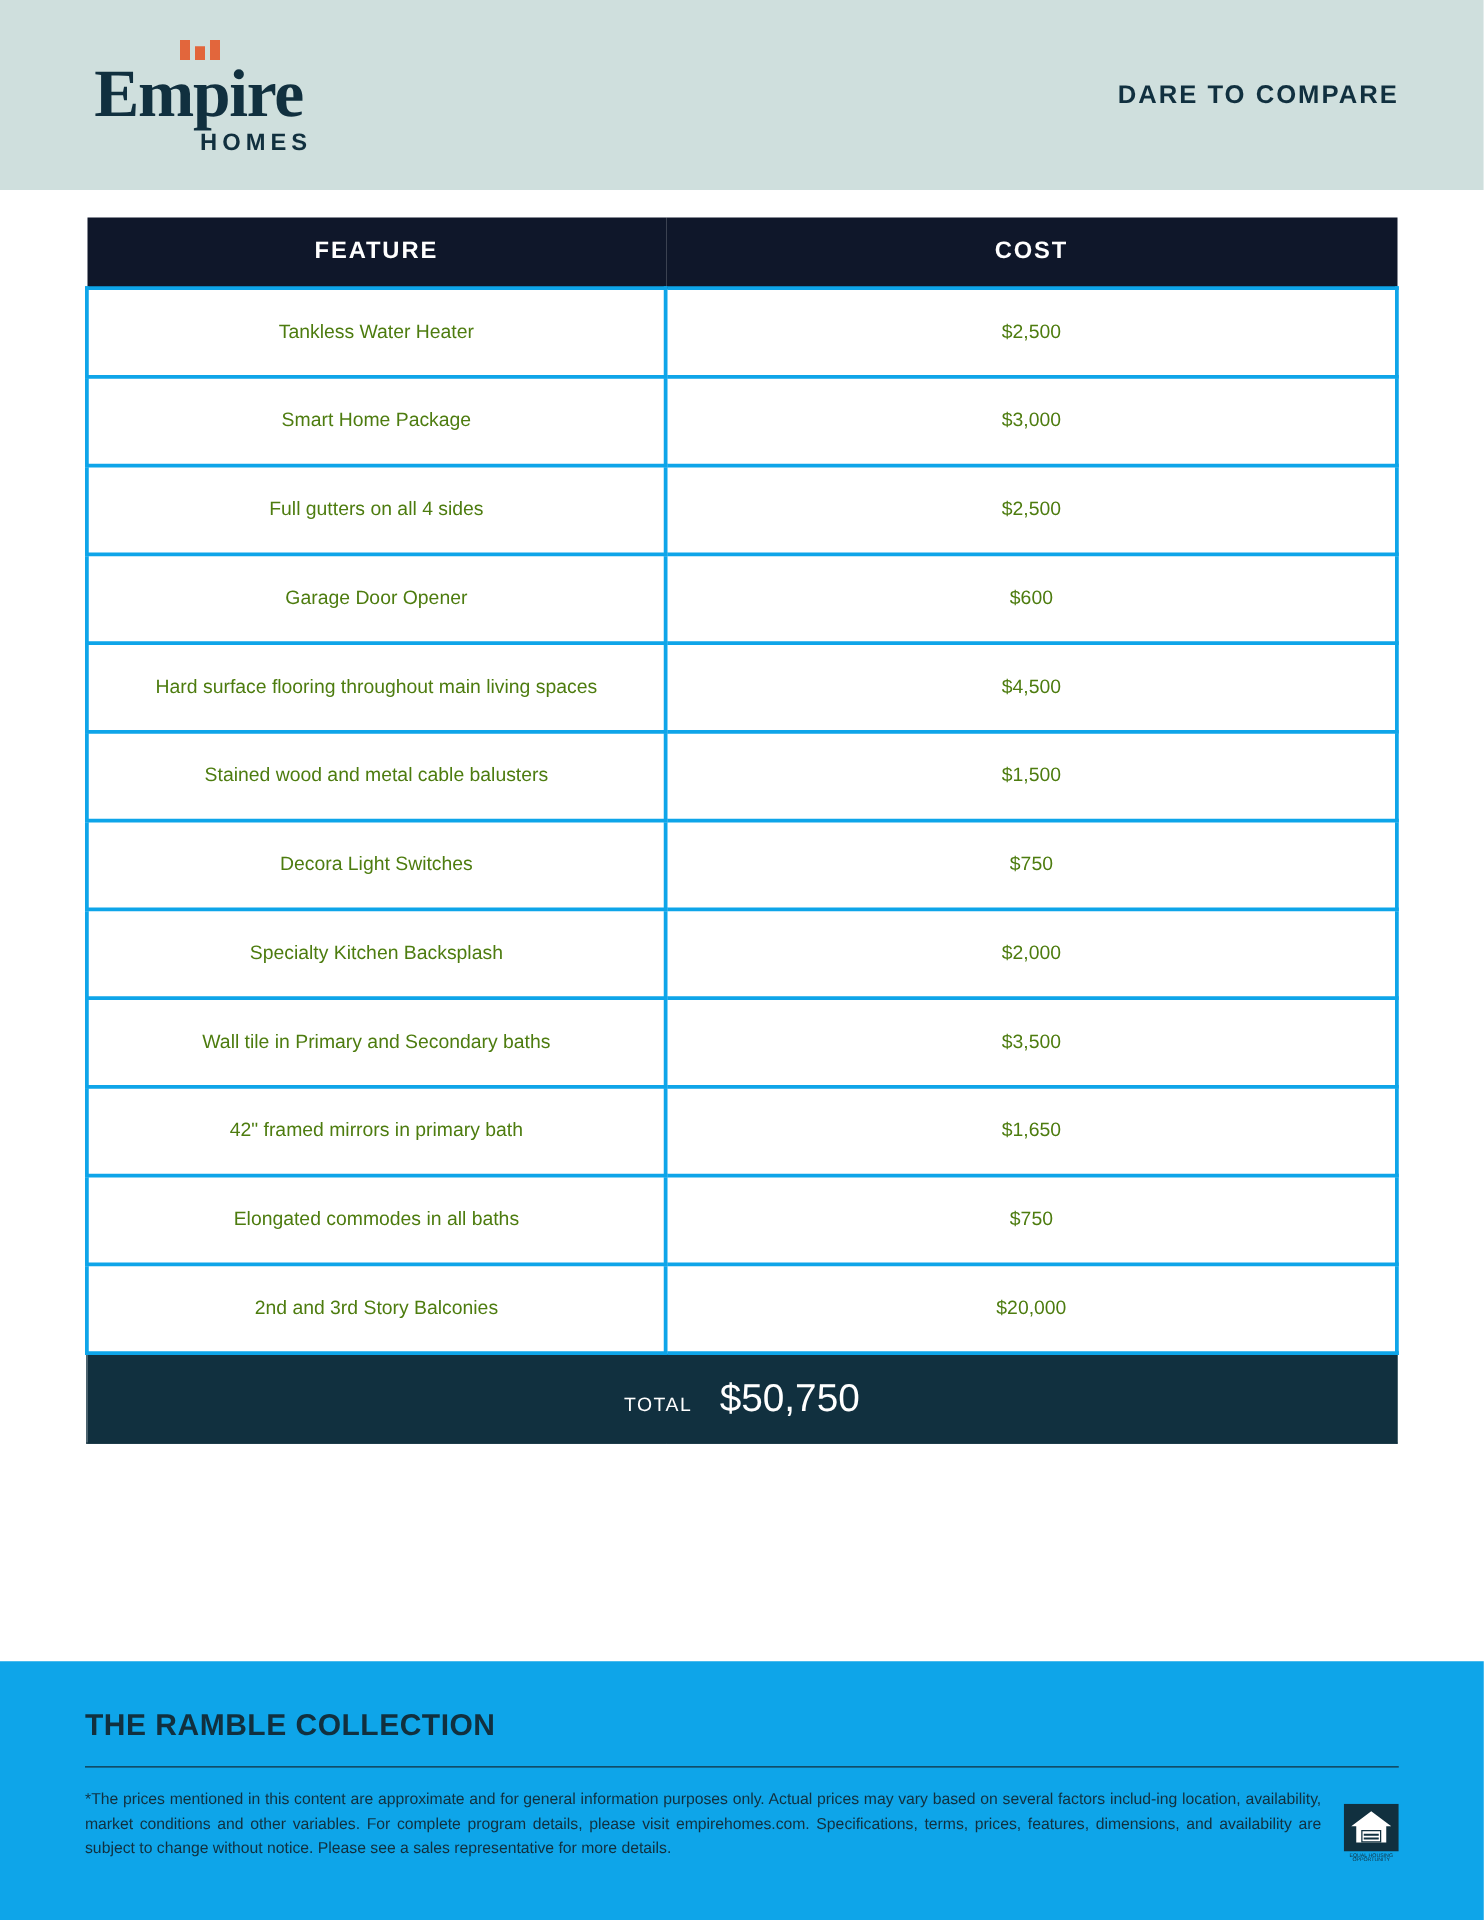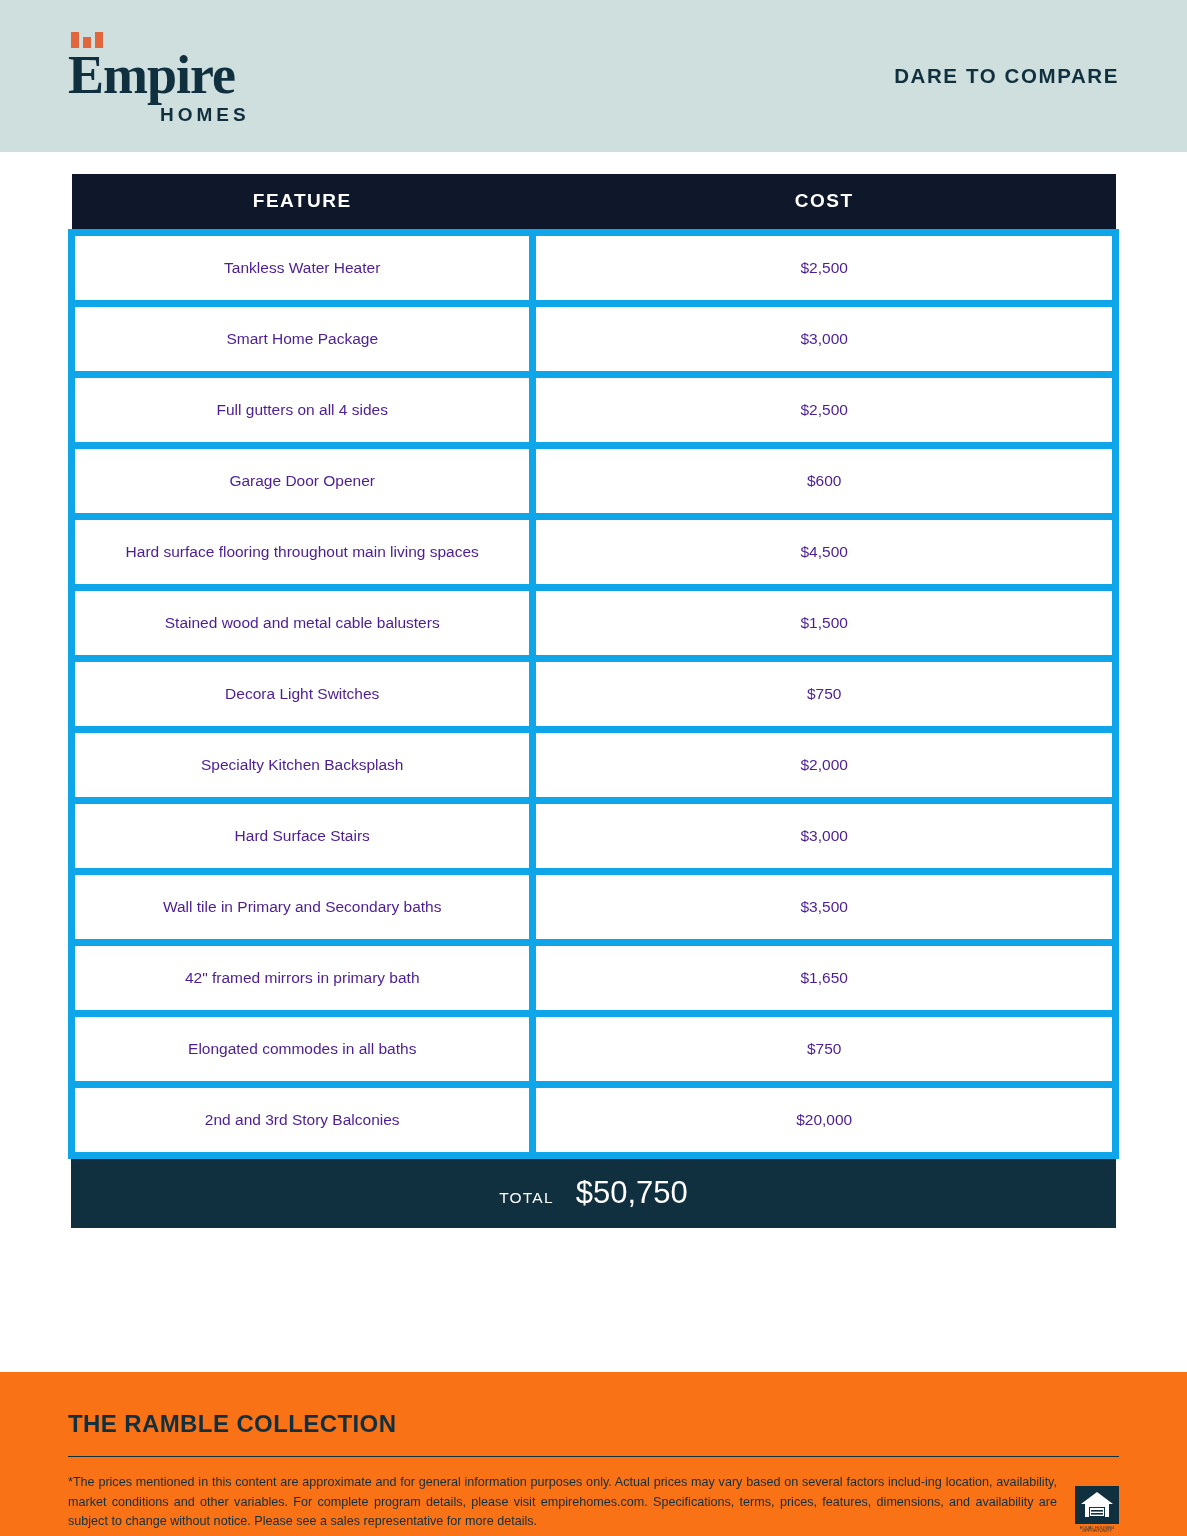--- a/index.html
+++ b/index.html
@@ -22,21 +22,21 @@
     background: #cfdfdd;
     display: flex;
     align-items: center;
     justify-content: space-between;
     padding: 0 68px;
     box-sizing: border-box;
   }
   .logo-wrap {
     display: flex;
     flex-direction: column;
-    align-items: flex-start;
+    align-items: center;
     margin-top: 6px;
   }
   .logo-marks {
     display: flex;
     gap: 4px;
     margin-left: 3px;
     margin-bottom: 2px;
   }
   .logo-marks i {
     display: block;
@@ -83,24 +83,24 @@
     color: #ffffff;
     font-size: 19px;
     font-weight: bold;
     letter-spacing: 1.5px;
     padding: 16px 0 17px 0;
     text-align: center;
     border: none;
   }
   table.compare th.feature-col { width: 44.2%; }
   table.compare td {
-    border: 7px solid #0ea5e9;
+    border: 3px solid #0ea5e9;
     text-align: center;
     font-size: 15.5px;
-    color: #4c1d95;
+    color: #4d7c0f;
     height: 71px;
     padding: 0 6px;
     box-sizing: border-box;
   }
   table.compare td.cost {
     font-size: 15.5px;
   }
   tr.total-row td {
     background: #11303f;
     border: 1px solid #11303f;
@@ -123,22 +123,22 @@
     color: #ffffff;
     font-weight: normal;
   }
 
   
   .footer-band {
     position: absolute;
     left: 0;
     right: 0;
     bottom: 0;
-    background: #f97316;
-    height: 164px;
+    background: #0ea5e9;
+    height: 207px;
   }
   .footer-title {
     padding: 38px 68px 0 68px;
     font-size: 24px;
     font-weight: bold;
     letter-spacing: 0.4px;
     color: #11303f;
   }
   .footer-rule {
     margin: 18px 68px 0 68px;
@@ -214,24 +214,20 @@
           <td class="feature">Stained wood and metal cable balusters</td>
           <td class="cost">$1,500</td>
         </tr>
         <tr>
           <td class="feature">Decora Light Switches</td>
           <td class="cost">$750</td>
         </tr>
         <tr>
           <td class="feature">Specialty Kitchen Backsplash</td>
           <td class="cost">$2,000</td>
-        </tr>
-        <tr>
-          <td class="feature">Hard Surface Stairs</td>
-          <td class="cost">$3,000</td>
         </tr>
         <tr>
           <td class="feature">Wall tile in Primary and Secondary baths</td>
           <td class="cost">$3,500</td>
         </tr>
         <tr>
           <td class="feature">42" framed mirrors in primary bath</td>
           <td class="cost">$1,650</td>
         </tr>
         <tr>

